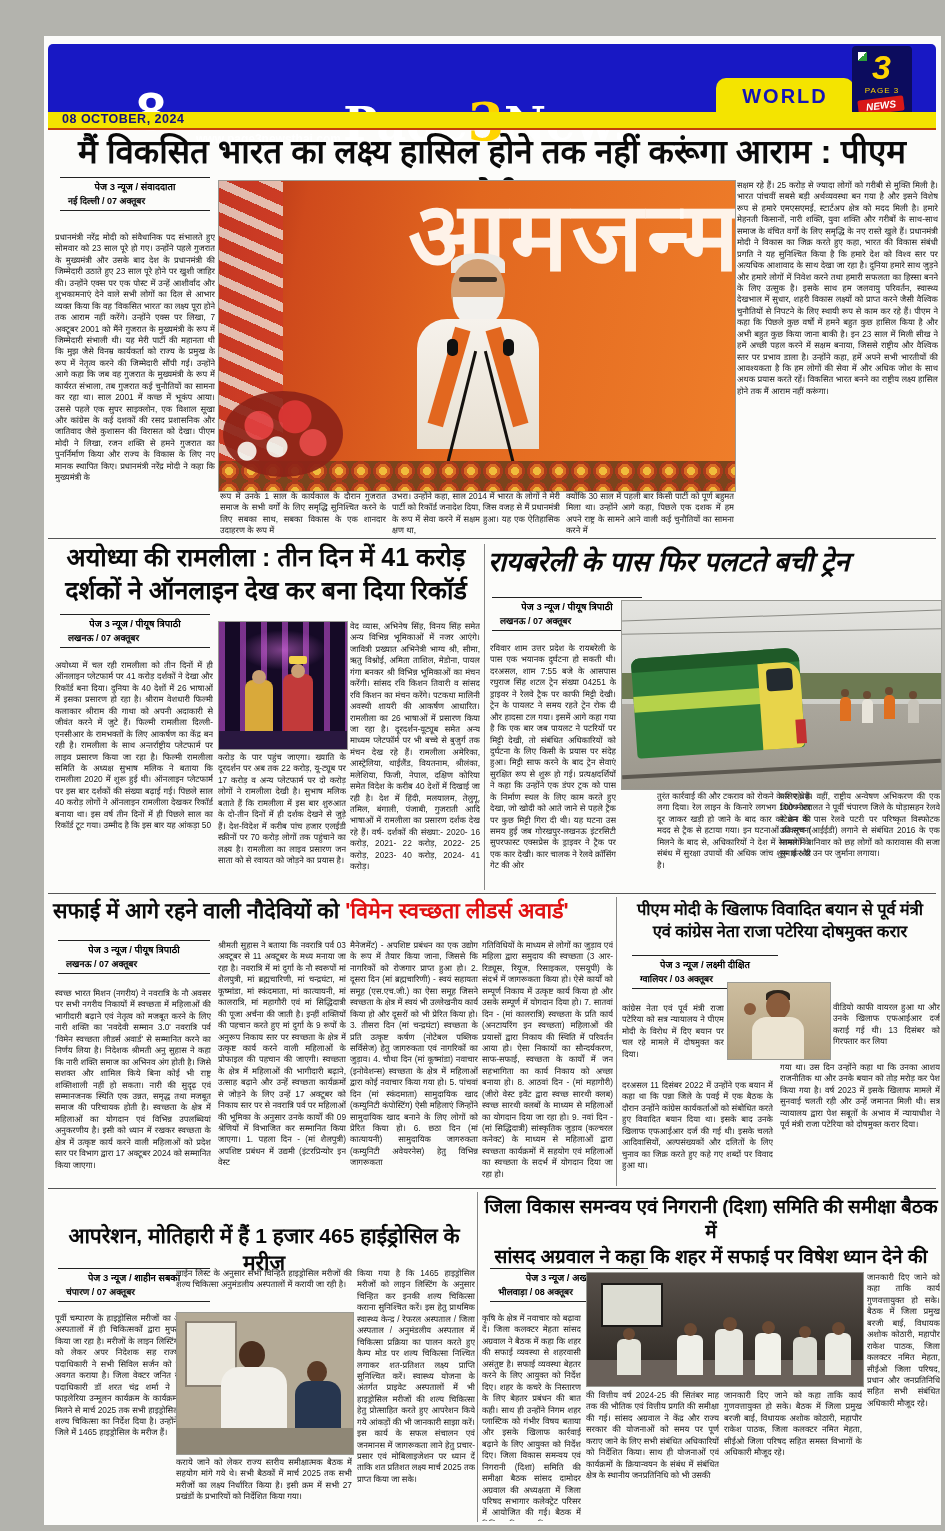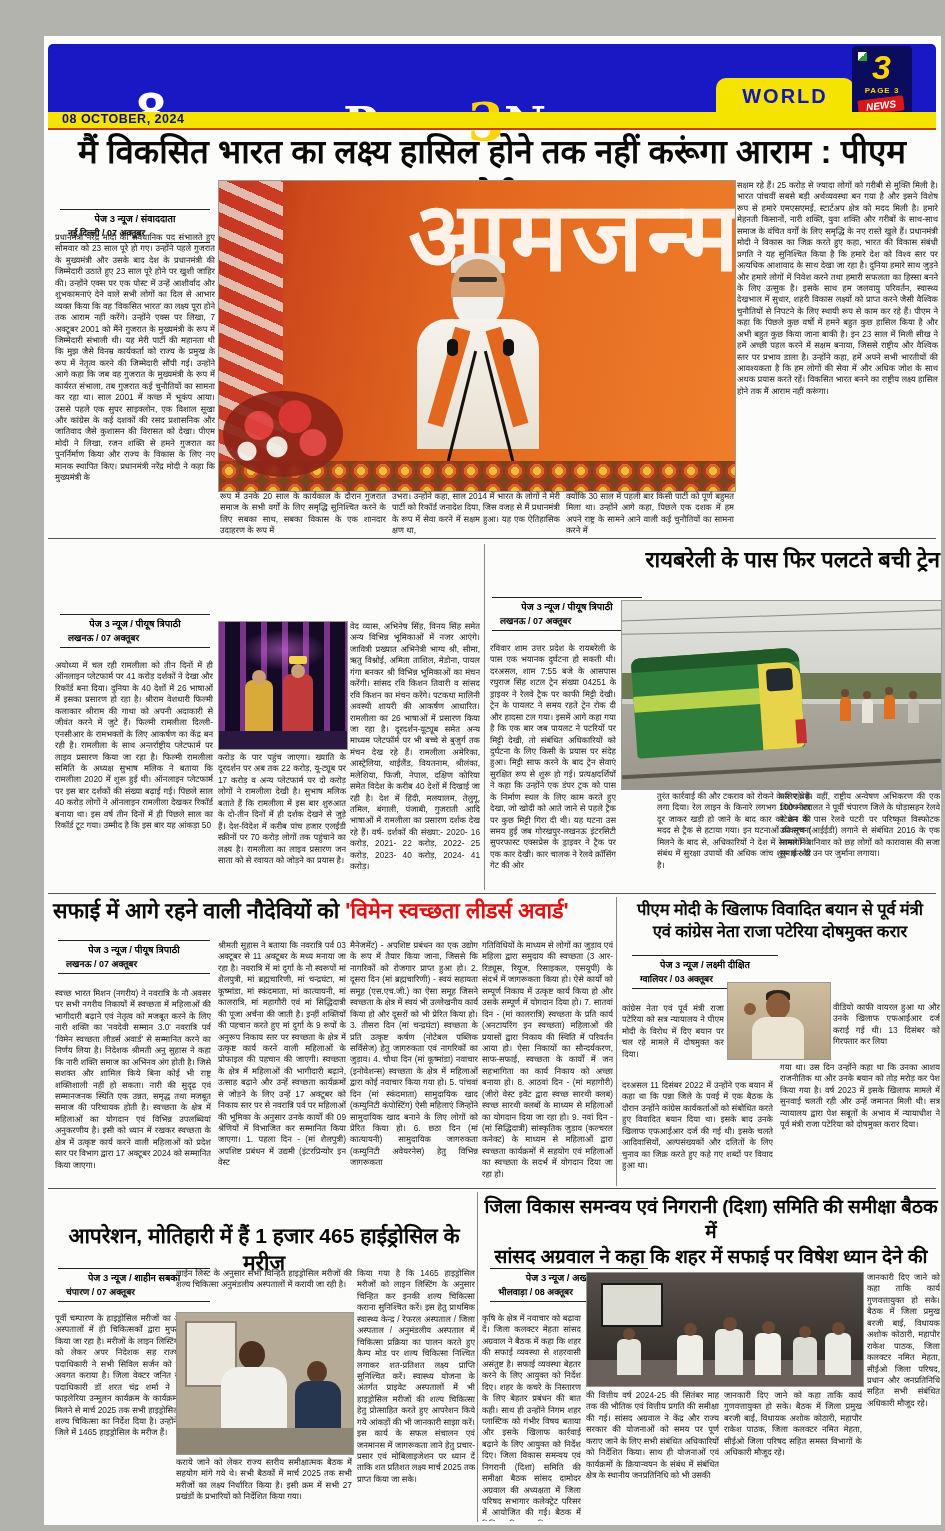--- a/index.html
+++ b/index.html
@@ -15,21 +15,21 @@
   .website{position:absolute;left:148px;top:88px;color:#fff;font-size:12px;font-weight:bold;}
   .masthead{position:absolute;left:0;top:52px;width:100%;text-align:center;
             font-family:"DejaVu Serif","Liberation Serif",serif;font-weight:bold;font-size:46px;color:#fff;line-height:1;}
   .masthead .num3{color:#ffd400;font-size:52px;}
   .worldtab{position:absolute;left:716px;top:78px;width:138px;height:35px;background:#f4e400;
             border-radius:10px 10px 0 0;text-align:center;line-height:36px;
             color:#1414b8;font-weight:800;font-size:20px;letter-spacing:2px;}
   .logobox{position:absolute;left:852px;top:46px;width:60px;height:74px;background:#0c0c5e;border-radius:4px;}
   .logobox .corner{position:absolute;left:6px;top:6px;width:9px;height:9px;background:linear-gradient(135deg,#fff 50%,#2e9e3a 50%);}
   .logobox .big3{position:absolute;left:20px;top:2px;color:#ffd400;font-size:34px;font-weight:800;font-style:italic;}
-  .logobox .pg3{position:absolute;left:0;top:40px;width:100%;text-align:center;color:#ffd400;font-size:8px;font-weight:bold;letter-spacing:1px;}
+  .logobox .pg3{position:absolute;left:0;top:40px;width:100%;text-align:center;color:#ffd400;font-size:8px;font-weight:normal;letter-spacing:1px;}
   .logobox .newsrib{position:absolute;left:6px;top:52px;width:46px;height:15px;background:#d81818;color:#fff;
             font-size:10px;font-weight:800;font-style:italic;text-align:center;line-height:15px;transform:rotate(-7deg);border-radius:2px;}
   .datestrip{position:absolute;left:48px;top:112px;width:888px;height:16px;background:#f4e400;border-bottom:2px solid #c2410c;}
   .datestrip span{position:absolute;left:14px;top:0;color:#10107e;font-weight:800;font-size:12.5px;letter-spacing:.5px;}
   
   .hl{position:absolute;margin:0;color:#0a0a0a;font-weight:800;line-height:1.32;}
   .hl .red{color:#e01010;}
   
   .byline{position:absolute;border-top:1.5px solid #222;border-bottom:1.5px solid #222;}
   .byline .b1{text-align:center;font-size:9.5px;font-weight:bold;padding:2px 2px 1px;}
@@ -133,21 +133,21 @@
     <div class="big3">3</div>
     <div class="pg3">PAGE 3</div>
     <div class="newsrib">NEWS</div>
   </div>
   <div class="datestrip">
       <span>08 OCTOBER, 2024</span>
     </div>
 
   <h1 class="hl" style="left:48px;top:130px;width:888px;font-size:33px;text-align:center;">मैं विकसित भारत का लक्ष्य हासिल होने तक नहीं करूंगा आराम : पीएम मोदी</h1>
 
-  <div class="byline" style="left:60px;top:177px;width:150px;margin-top:32px;">
+  <div class="byline" style="left:60px;top:177px;width:150px;">
     <div class="b1">पेज 3 न्यूज / संवाददाता</div>
     <div class="b2">नई दिल्ली / 07 अक्तूबर</div>
   </div>
   <div class="bcol" style="left:55px;top:232px;width:160px;height:303px;">प्रधानमंत्री नरेंद्र मोदी को संवैधानिक पद संभालते हुए सोमवार को 23 साल पूरे हो गए। उन्होंने पहले गुजरात के मुख्यमंत्री और उसके बाद देश के प्रधानमंत्री की जिम्मेदारी उठाते हुए 23 साल पूरे होने पर खुशी जाहिर की। उन्होंने एक्स पर एक पोस्ट में उन्हें आशीर्वाद और शुभकामनाएं देने वाले सभी लोगों का दिल से आभार व्यक्त किया कि वह 'विकसित भारत' का लक्ष्य पूरा होने तक आराम नहीं करेंगे। उन्होंने एक्स पर लिखा, 7 अक्टूबर 2001 को मैंने गुजरात के मुख्यमंत्री के रूप में जिम्मेदारी संभाली थी। यह मेरी पार्टी की महानता थी कि मुझ जैसे विनम्र कार्यकर्ता को राज्य के प्रमुख के रूप में नेतृत्व करने की जिम्मेदारी सौंपी गई। उन्होंने आगे कहा कि जब वह गुजरात के मुख्यमंत्री के रूप में कार्यरत संभाला, तब गुजरात कई चुनौतियों का सामना कर रहा था। साल 2001 में कच्छ में भूकंप आया। उससे पहले एक सुपर साइक्लोन, एक विशाल सूखा और कांग्रेस के कई दशकों की रसद प्रशासनिक और जातिवाद जैसे कुशासन की विरासत को देखा। पीएम मोदी ने लिखा, रजन शक्ति से हमने गुजरात का पुनर्निर्माण किया और राज्य के विकास के लिए नए मानक स्थापित किए। प्रधानमंत्री नरेंद्र मोदी ने कहा कि मुख्यमंत्री के</div>
 
   <div class="photo p-modi" style="left:218px;top:180px;width:516px;height:310px;">
     <div class="stripes"></div>
     <div class="bigtext">आमजन्म</div>
     <div class="hair"></div>
     <div class="head"></div>
@@ -157,27 +157,28 @@
     <div class="stoleL"></div>
     <div class="stoleR"></div>
     <div class="micline1"></div>
     <div class="micline2"></div>
     <div class="michead1"></div>
     <div class="michead2"></div>
     <div class="flowers"></div>
     <div class="bouquet"></div>
   </div>
 
-  <div class="bcol" style="left:220px;top:491px;width:166px;height:45px;">रूप में उनके 20 साल के कार्यकाल के दौरान गुजरात समाज के सभी वर्गों के लिए समृद्धि सुनिश्चित करने के लिए सबका साथ, सबका विकास के एक शानदार उदाहरण के रूप में</div>
+  <div class="bcol" style="left:220px;top:491px;width:166px;height:45px;">रूप में उनके 1 साल के कार्यकाल के दौरान गुजरात समाज के सभी वर्गों के लिए समृद्धि सुनिश्चित करने के लिए सबका साथ, सबका विकास के एक शानदार उदाहरण के रूप में</div>
   <div class="bcol" style="left:392px;top:491px;width:168px;height:45px;">उभरा। उन्होंने कहा, साल 2014 में भारत के लोगों ने मेरी पार्टी को रिकॉर्ड जनादेश दिया, जिस वजह से मैं प्रधानमंत्री के रूप में सेवा करने में सक्षम हुआ। यह एक ऐतिहासिक क्षण था,</div>
   <div class="bcol" style="left:566px;top:491px;width:168px;height:45px;">क्योंकि 30 साल में पहली बार किसी पार्टी को पूर्ण बहुमत मिला था। उन्होंने आगे कहा, पिछले एक दशक में हम अपने राष्ट्र के सामने आने वाली कई चुनौतियों का सामना करने में</div>
   <div class="bcol" style="left:737px;top:180px;width:201px;height:356px;">सक्षम रहे हैं। 25 करोड़ से ज्यादा लोगों को गरीबी से मुक्ति मिली है। भारत पांचवीं सबसे बड़ी अर्थव्यवस्था बन गया है और इसने विशेष रूप से हमारे एमएसएमई, स्टार्टअप क्षेत्र को मदद मिली है। हमारे मेहनती किसानों, नारी शक्ति, युवा शक्ति और गरीबों के साथ-साथ समाज के वंचित वर्गों के लिए समृद्धि के नए रास्ते खुले हैं। प्रधानमंत्री मोदी ने विकास का जिक्र करते हुए कहा, भारत की विकास संबंधी प्रगति ने यह सुनिश्चित किया है कि हमारे देश को विश्व स्तर पर अत्यधिक आशावाद के साथ देखा जा रहा है। दुनिया हमारे साथ जुड़ने और हमारे लोगों में निवेश करने तथा हमारी सफलता का हिस्सा बनने के लिए उत्सुक है। इसके साथ हम जलवायु परिवर्तन, स्वास्थ्य देखभाल में सुधार, शहरी विकास लक्ष्यों को प्राप्त करने जैसी वैश्विक चुनौतियों से निपटने के लिए स्थायी रूप से काम कर रहे हैं। पीएम ने कहा कि पिछले कुछ वर्षों में हमने बहुत कुछ हासिल किया है और अभी बहुत कुछ किया जाना बाकी है। इन 23 साल में मिली सीख ने हमें अच्छी पहल करने में सक्षम बनाया, जिससे राष्ट्रीय और वैश्विक स्तर पर प्रभाव डाला है। उन्होंने कहा, हमें अपने सभी भारतीयों की आवश्यकता है कि हम लोगों की सेवा में और अधिक जोश के साथ अथक प्रयास करते रहें। विकसित भारत बनने का राष्ट्रीय लक्ष्य हासिल होने तक मैं आराम नहीं करूंगा।</div>
 
   <div class="hr" style="left:48px;top:538px;width:888px;"></div>
 
+  <h2 class="hl" style="left:52px;top:541px;width:428px;font-size:25px;text-align:center;">अयोध्या की रामलीला : तीन दिन में 41 करोड़ दर्शकों ने ऑनलाइन देख कर बना दिया रिकॉर्ड</h2>
   <div class="byline" style="left:60px;top:614px;width:150px;">
     <div class="b1">पेज 3 न्यूज / पीयूष त्रिपाठी</div>
     <div class="b2">लखनऊ / 07 अक्तूबर</div>
   </div>
   <div class="bcol" style="left:55px;top:660px;width:158px;height:232px;">अयोध्या में चल रही रामलीला को तीन दिनों में ही ऑनलाइन प्लेटफार्म पर 41 करोड़ दर्शकों ने देखा और रिकॉर्ड बना दिया। दुनिया के 40 देशों में 26 भाषाओं में इसका प्रसारण हो रहा है। श्रीराम वेशधारी फिल्मी कलाकार श्रीराम की गाथा को अपनी अदाकारी से जीवंत करने में जुटे हैं। फिल्मी रामलीला दिल्ली-एनसीआर के रामभक्तों के लिए आकर्षण का केंद्र बन रही है। रामलीला के साथ अन्तर्राष्ट्रीय प्लेटफार्म पर लाइव प्रसारण किया जा रहा है। फिल्मी रामलीला समिति के अध्यक्ष सुभाष मलिक ने बताया कि रामलीला 2020 में शुरू हुई थी। ऑनलाइन प्लेटफार्म पर इस बार दर्शकों की संख्या बढ़ाई गई। पिछले साल 40 करोड़ लोगों ने ऑनलाइन रामलीला देखकर रिकॉर्ड बनाया था। इस वर्ष तीन दिनों में ही पिछले साल का रिकॉर्ड टूट गया। उम्मीद है कि इस बार यह आंकड़ा 50</div>
 
   <div class="photo p-ram" style="left:218px;top:621px;width:128px;height:127px;">
     <div class="streaks"></div>
     <div class="glow"></div>
     <div class="fig1"></div>
@@ -185,21 +186,21 @@
     <div class="h1s"></div>
     <div class="crown"></div>
     <div class="h2s"></div>
     <div class="floor"></div>
   </div>
   <div class="bcol" style="left:218px;top:752px;width:128px;height:140px;">करोड़ के पार पहुंच जाएगा। ख्याति के दूरदर्शन पर अब तक 22 करोड़, यू-ट्यूब पर 17 करोड़ व अन्य प्लेटफार्म पर दो करोड़ लोगों ने रामलीला देखी है। सुभाष मलिक बताते हैं कि रामलीला में इस बार शुरुआत के दो-तीन दिनों में ही दर्शक देखने से जुड़े हैं। देश-विदेश में करीब पांच हजार एलईडी स्क्रीनों पर 70 करोड़ लोगों तक पहुंचाने का लक्ष्य है। रामलीला का लाइव प्रसारण जन साता को से रवायत को जोड़ने का प्रयास है।</div>
   <div class="bcol" style="left:350px;top:621px;width:130px;height:271px;">वेद व्यास, अभिनेष सिंह, विनय सिंह समेत अन्य विभिन्न भूमिकाओं में नजर आएंगे। जावित्री प्रख्यात अभिनेत्री भाग्य श्री, सीमा, ऋतु विश्नोई, अमिता ताशिल, मेडोना, पायल गंगा बनकर श्री विभिन्न भूमिकाओं का मंचन करेंगी। सांसद रवि किशन तिवारी व सांसद रवि किशन का मंचन करेंगे। पटकथा मालिनी अवस्थी शायरी की आकर्षण आधारित। रामलीला का 26 भाषाओं में प्रसारण किया जा रहा है। दूरदर्शन-यूट्यूब समेत अन्य माध्यम प्लेटफॉर्म पर भी बच्चे से बुजुर्ग तक मंचन देख रहे हैं। रामलीला अमेरिका, आस्ट्रेलिया, थाईलैंड, वियतनाम, श्रीलंका, मलेशिया, फिजी, नेपाल, दक्षिण कोरिया समेत विदेश के करीब 40 देशों में दिखाई जा रही है। देश में हिंदी, मलयालम, तेलुगू, तमिल, बंगाली, पंजाबी, गुजराती आदि भाषाओं में रामलीला का प्रसारण दर्शक देख रहे हैं। वर्ष- दर्शकों की संख्या:- 2020- 16 करोड़, 2021- 22 करोड़, 2022- 25 करोड़, 2023- 40 करोड़, 2024- 41 करोड़।</div>
 
   <div class="vr" style="left:484px;top:544px;height:346px;"></div>
 
-  <h2 class="hl" style="left:488px;top:545px;width:452px;font-size:22px;text-align:right;">रायबरेली के पास फिर पलटते बची ट्रेन</h2>
+  <h2 class="hl" style="left:488px;top:545px;width:452px;font-size:27px;text-align:left;font-style:italic;">रायबरेली के पास फिर पलटते बची ट्रेन</h2>
   <div class="byline" style="left:492px;top:597px;width:150px;">
     <div class="b1">पेज 3 न्यूज / पीयूष त्रिपाठी</div>
     <div class="b2">लखनऊ / 07 अक्तूबर</div>
   </div>
   <div class="bcol" style="left:490px;top:643px;width:126px;height:247px;">रविवार शाम उत्तर प्रदेश के रायबरेली के पास एक भयानक दुर्घटना हो सकती थी। दरअसल, शाम 7:55 बजे के आसपास रघुराज सिंह शटल ट्रेन संख्या 04251 के ड्राइवर ने रेलवे ट्रैक पर काफी मिट्टी देखी। ट्रेन के पायलट ने समय रहते ट्रेन रोक दी और हादसा टल गया। इसमें आगे कहा गया है कि एक बार जब पायलट ने पटरियों पर मिट्टी देखी, तो संबंधित अधिकारियों को दुर्घटना के लिए किसी के प्रयास पर संदेह हुआ। मिट्टी साफ करने के बाद ट्रेन सेवाएं सुरक्षित रूप से शुरू हो गई। प्रत्यक्षदर्शियों ने कहा कि उन्होंने एक डंपर ट्रक को पास के निर्माण स्थल के लिए काम करते हुए देखा, जो खोदी को आते जाने से पहले ट्रैक पर कुछ मिट्टी गिरा दी थी। यह घटना उस समय हुई जब गोरखपुर-लखनऊ इंटरसिटी सुपरफास्ट एक्सप्रेस के ड्राइवर ने ट्रैक पर एक कार देखी। कार चालक ने रेलवे क्रॉसिंग गेट की ओर</div>
 
   <div class="photo p-train" style="left:621px;top:600px;width:319px;height:188px;">
     <div class="wire1"></div>
     <div class="wire2"></div>
     <div class="bush"></div>

